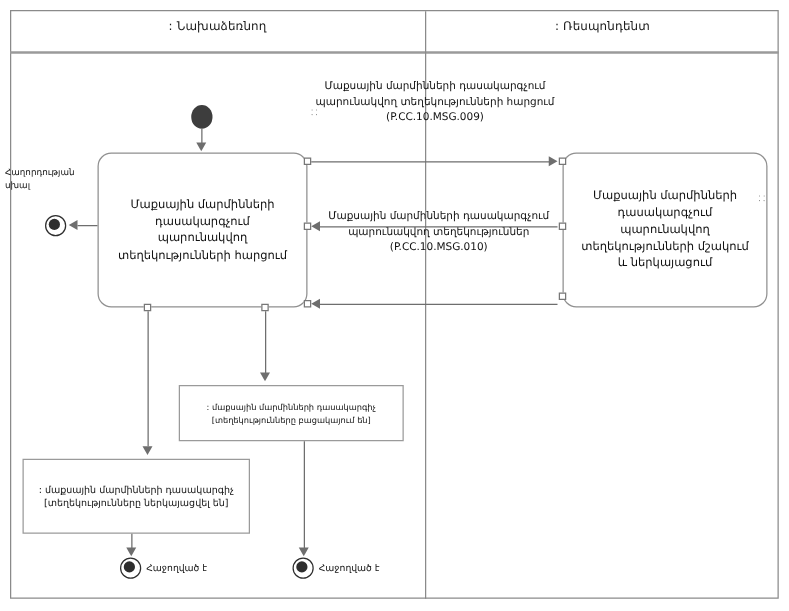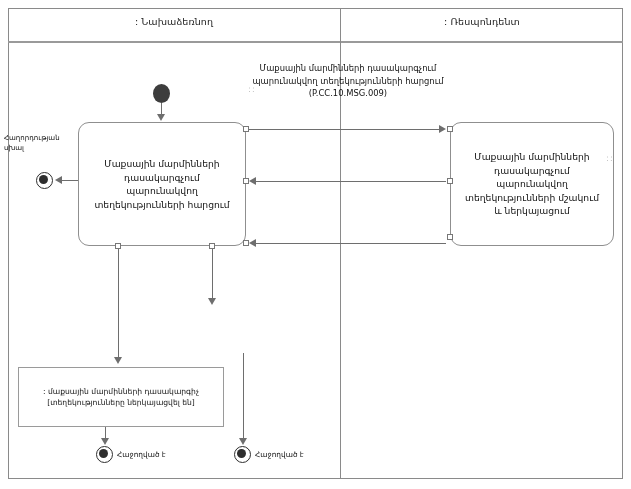--- a/index.html
+++ b/index.html
@@ -97,21 +97,21 @@
     font-size: 6.6px;
     line-height: 10px;
     color: #111111;
     text-align: center;
     padding: 0 6px;
   }
   #object-absent {
     left: 143px; top: 308px; width: 180px; height: 45px;
   }
   #object-provided {
-    left: 18px;  top: 367px; width: 206px; height: 60px;
+    left: 18px;  top: 367px; width: 182px; height: 60px;
   }
   #object-provided .otext {
     font-size: 7.6px;
     line-height: 11.5px;
   }
 
   
   .initial-node {
     position: absolute;
     width: 17px;
@@ -257,28 +257,32 @@
   <div class="pin" style="left:447px; top:126px;"></div>
   <div class="pin" style="left:447px; top:178px;"></div>
   <div class="pin" style="left:447px; top:234px;"></div>
   <div class="tick" style="left:607px; top:155px;">⸬</div>
 
   <div class="msg-label" id="msg-request">Մաքսային մարմինների դասակարգչում պարունակվող տեղեկությունների հարցում (P.CC.10.MSG.009)</div>
   <div class="line-h" style="left:249px; top:129px; width:191px;"></div>
   <div class="arrow right" style="left:439px; top:125px;"></div>
   <div class="tick" style="left:249px; top:86px;">⸬</div>
 
+  <div class="msg-label" id="msg-response">Մաքսային մարմինների դասակարգչում պարունակվող տեղեկություններ (P.CC.10.MSG.010)</div>
   <div class="line-h" style="left:256px; top:181px; width:190px;"></div>
   <div class="arrow left" style="left:249px; top:177px;"></div>
 
   <div class="line-h" style="left:256px; top:243px; width:190px;"></div>
   <div class="arrow left" style="left:249px; top:239px;"></div>
 
   <div class="line-v" style="left:212px; top:249px; height:50px;"></div>
   <div class="arrow down" style="left:208px; top:298px;"></div>
+  <div class="objectnode" id="object-absent">
+    <div class="otext">: մաքսային մարմինների դասակարգիչ [տեղեկությունները բացակայում են]</div>
+  </div>
 
   <div class="line-v" style="left:118px; top:249px; height:108px;"></div>
   <div class="arrow down" style="left:114px; top:357px;"></div>
   <div class="objectnode" id="object-provided">
     <div class="otext">: մաքսային մարմինների դասակարգիչ [տեղեկությունները ներկայացվել են]</div>
   </div>
 
   <div class="line-v" style="left:105px; top:427px; height:12px;"></div>
   <div class="arrow down" style="left:101px; top:438px;"></div>
   <div class="final-node" id="final-ok-left"></div>

